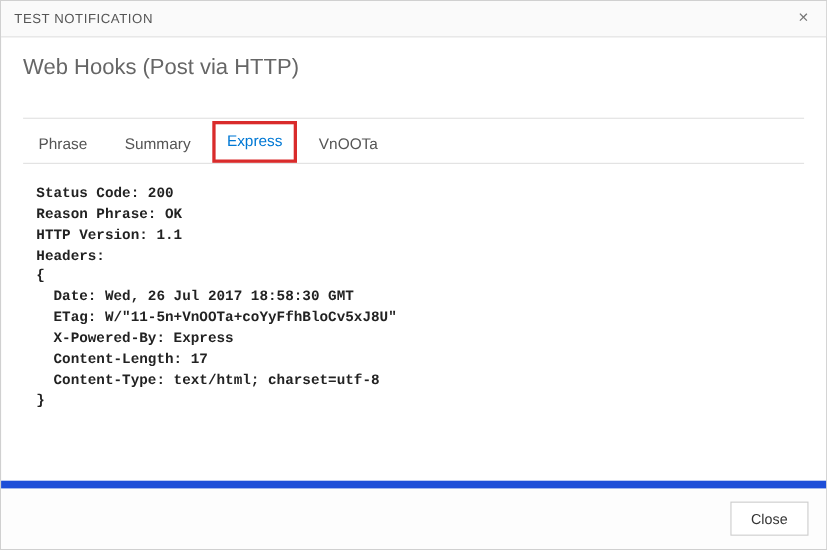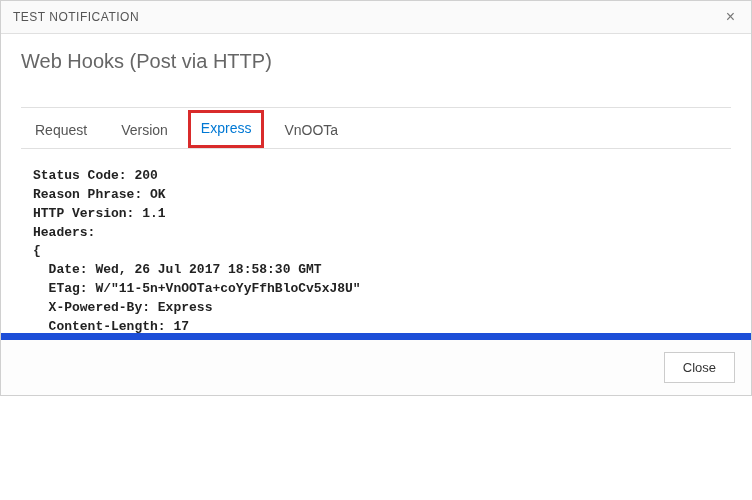--- a/index.html
+++ b/index.html
@@ -9,21 +9,21 @@
     }
     body {
       font-family: "Segoe UI", Arial, sans-serif;
       background: #fff;
       width: 752px;
       height: 500px;
       overflow: hidden;
     }
     .dialog {
       width: 752px;
-      height: 396px;
+      height: 500px;
       border: 1px solid #d0d0d0;
       display: flex;
       flex-direction: column;
       background: #fff;
     }
     .titlebar {
       display: flex;
       justify-content: space-between;
       align-items: center;
       padding: 8px 12px;
@@ -112,22 +112,22 @@
   <div class="titlebar">
     <div class="titlebar-title">TEST NOTIFICATION</div>
     <div class="titlebar-close">×</div>
   </div>
 
   <div class="content">
     <div class="subtitle">Web Hooks (Post via HTTP)</div>
 
     <div class="tabs-border"></div>
     <div class="tabs">
-      <div class="tab">Request</div>
-      <div class="tab">Version</div>
+      <div class="tab">Phrase</div>
+      <div class="tab">Summary</div>
       <div class="tab active">Express</div>
       <div class="tab">VnOOTa</div>
     </div>
 
     <div class="body-text">Status Code: 200
 Reason Phrase: OK
 HTTP Version: 1.1
 Headers:
 {
   Date: Wed, 26 Jul 2017 18:58:30 GMT

